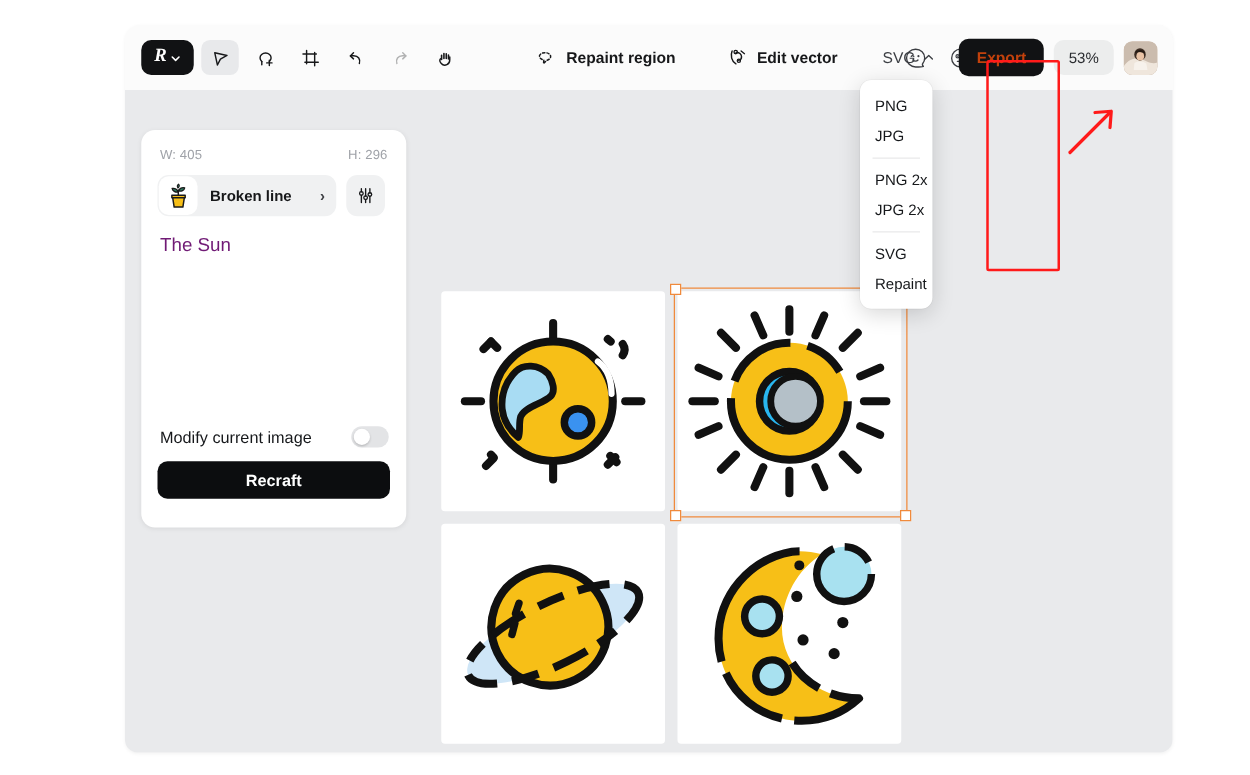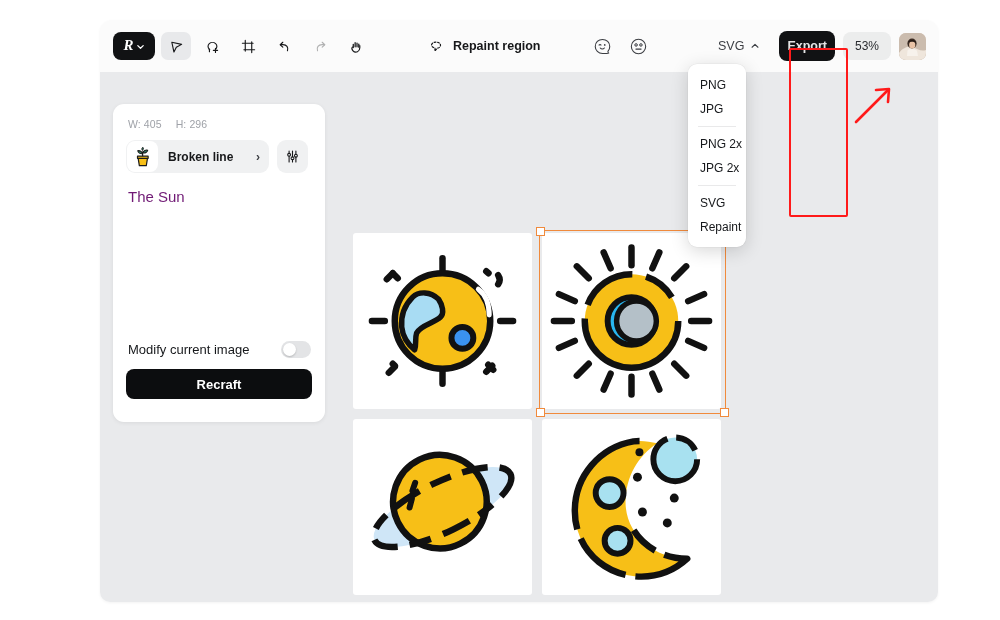--- a/index.html
+++ b/index.html
@@ -58,22 +58,22 @@
   
   .tool-right{
     position:absolute;right:12px;top:0;height:52px;display:flex;align-items:center;gap:8px;
   }
   .fmt-select{
     display:flex;align-items:center;gap:6px;padding:6px 11px;border-radius:8px;
     cursor:pointer;
   }
   .fmt-select .fmt-label{font-size:12.5px;color:#3c3f44;font-weight:500;}
   .export-btn{
-    background:#111214;color:#e5e5e5;font-size:12.5px;font-weight:700;
-    padding:8px 8px;border-radius:8px;cursor:pointer;border:none;
+    background:#111214;color:#c2410c;font-size:12.5px;font-weight:700;
+    padding:8px 14px;border-radius:8px;cursor:pointer;border:none;
     font-family:"Liberation Sans", sans-serif;
   }
   .zoom-badge{
     background:#eceded;color:#2a2c30;font-size:12px;font-weight:400;
     padding:7px 12px;border-radius:8px;cursor:pointer;
   }
   .avatar{
     width:27px;height:27px;border-radius:7px;overflow:hidden;cursor:pointer;
     background:#d8c6b6;position:relative;
   }
@@ -98,21 +98,21 @@
   }
   .anno-arrow{position:absolute;left:748px;top:62px;z-index:60;pointer-events:none;}
 
   
   .side-panel{
     position:absolute;left:13px;top:32px;width:212px;height:318px;
     background:#ffffff;border-radius:11px;
     box-shadow:0 1px 4px rgba(0,0,0,0.07);
     padding:0;
   }
-  .dim-row{display:flex;gap:14px;padding:14px 15px 0 15px;}
+  .dim-row{display:flex;gap:14px;padding:14px 15px 0 15px;justify-content:space-between;}
   .dim-row .dim{font-size:10.5px;color:#9fa2a8;font-weight:500;letter-spacing:.1px;}
   .style-row{display:flex;align-items:center;gap:8px;padding:10px 17px 0 13px;}
   .style-chip{
     flex:1;height:33px;background:#f0f1f2;border-radius:9px;display:flex;
     align-items:center;cursor:pointer;padding-right:9px;
   }
   .chip-thumb{
     width:31px;height:31px;border-radius:8px;background:#fff;margin:1px;
     display:flex;align-items:center;justify-content:center;
   }
@@ -227,20 +227,30 @@
 
       <div class="tool-mid">
 
         <div class="text-tool">
           <svg width="18" height="18" viewBox="0 0 20 20">
             <path d="M4 8.5 A5 3.5 0 1 1 10.5 12.5 L7.5 15.5 L7.9 12.2 A5.3 3.6 0 0 1 4 8.5Z" fill="none" stroke="#17181a" stroke-width="1.3" stroke-dasharray="2 1.8" stroke-linecap="round"></path>
           </svg>
           <span>Repaint region</span>
         </div>
 
+        <div class="text-tool" style="margin-left:22px">
+          <svg width="18" height="18" viewBox="0 0 20 20">
+            <path d="M5.2 4.2 C3.6 8 4.6 13.4 8.6 15.6" fill="none" stroke="#17181a" stroke-width="1.3" stroke-linecap="round"></path>
+            <path d="M8.8 5.6 C11.4 5.3 13.6 7 13.6 9.4 C13.6 11.2 12.4 12.4 11 12.4" fill="none" stroke="#17181a" stroke-width="1.3" stroke-linecap="round"></path>
+            <circle cx="8.4" cy="5.2" r="1.5" fill="none" stroke="#17181a" stroke-width="1.2"></circle>
+            <circle cx="11.2" cy="12.9" r="1.4" fill="none" stroke="#17181a" stroke-width="1.2"></circle>
+            <path d="M13.2 4.2 L16.2 6.6" stroke="#17181a" stroke-width="1.2" stroke-linecap="round"></path>
+          </svg>
+          <span>Edit vector</span>
+        </div>
 
         <div class="emoji-btn" style="margin-left:38px">
           <svg width="19" height="19" viewBox="0 0 22 22">
             <path d="M11 19.2 C6.2 19.2 2.6 15.4 2.6 10.9 C2.6 6.4 6.2 2.8 11 2.8 C15.8 2.8 19.4 6.4 19.4 10.9 C19.4 13.3 18.4 15 17.6 16 C16.9 16.9 17.4 18 18.2 18.6 C17 19.2 14.4 19.2 11 19.2Z" fill="none" stroke="#3b3d42" stroke-width="1.25" stroke-linejoin="round"></path>
             <path d="M7 9.4 C7.6 8.4 8.7 8.4 9.3 9.4" fill="none" stroke="#3b3d42" stroke-width="1.25" stroke-linecap="round"></path>
             <circle cx="13.6" cy="9.2" r="1" fill="#3b3d42"></circle>
             <path d="M8.4 12.7 C9.6 14.2 12 14.2 13.2 12.7" fill="none" stroke="#3b3d42" stroke-width="1.25" stroke-linecap="round"></path>
           </svg>
         </div>
 

